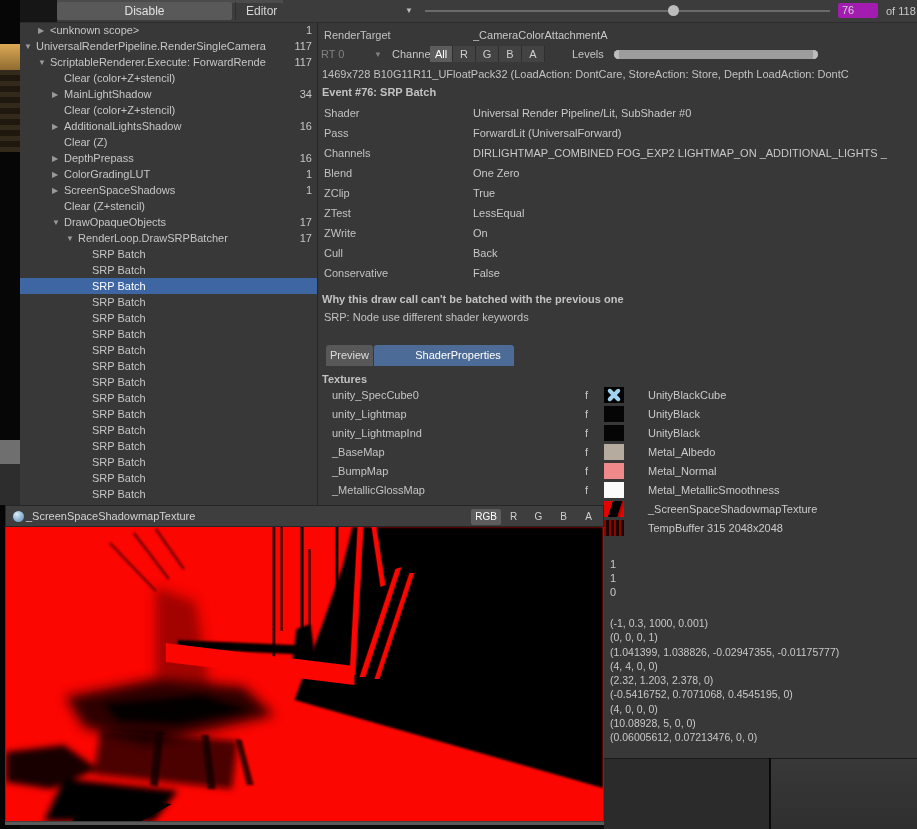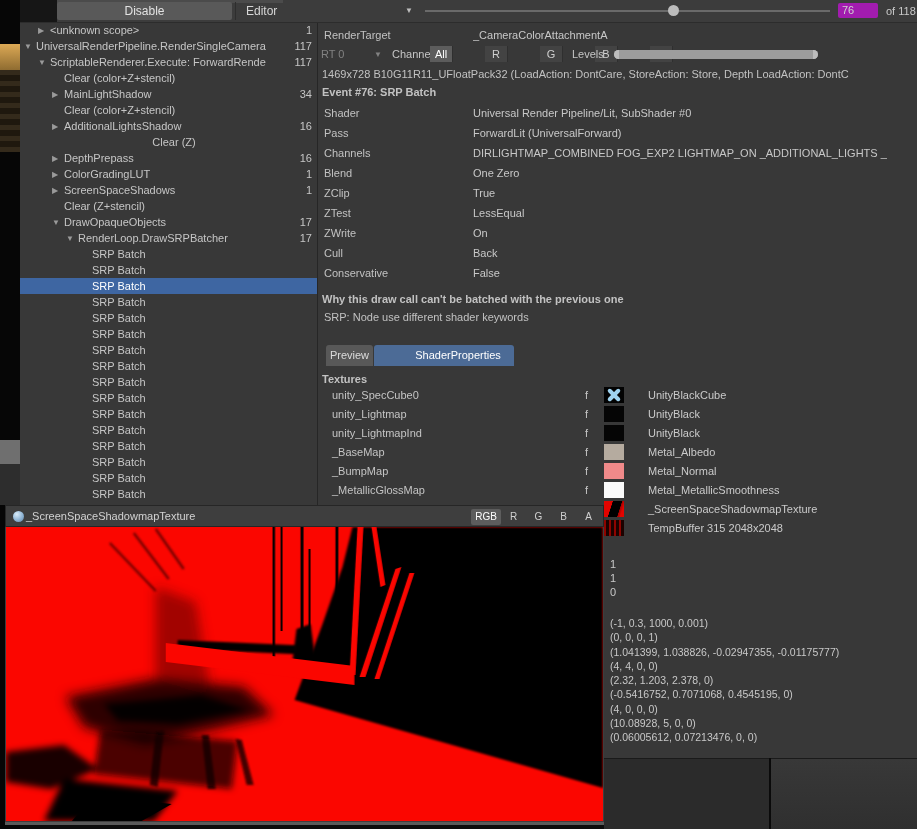--- a/index.html
+++ b/index.html
@@ -45,21 +45,21 @@
   #details{position:absolute;left:298px;top:0;width:599px;height:758px;}
   #details .row{position:absolute;left:0;width:599px;height:15px;line-height:15px;white-space:nowrap;overflow:hidden;}
   .lab{position:absolute;left:6px;color:#c2c2c2;}
   .val{position:absolute;left:155px;right:0;overflow:hidden;white-space:nowrap;color:#c8c8c8;}
   .bold{font-weight:bold;color:#e6e6e6;}
   #rt-row{top:28px;}
   #ch-row{position:absolute;top:46px;left:0;width:599px;height:17px;}
   #rt0{position:absolute;left:3px;color:#828282;line-height:17px;}
   #rt0-arr{position:absolute;left:56px;top:0;color:#828282;font-size:8px;line-height:17px;}
   #ch-label{position:absolute;left:74px;line-height:17px;}
-  .seg{position:absolute;top:0;height:16px;display:flex;gap:32px;}
+  .seg{position:absolute;top:0;height:16px;display:flex;}
   #ch-seg{left:112px;}
   .seg .cell{width:22px;height:16px;line-height:16px;text-align:center;background:#434343;border-right:1px solid #2f2f2f;color:#cfcfcf;}
   .seg .cell.on{background:#5c5c5c;color:#fff;}
   #lv-label{position:absolute;left:254px;line-height:17px;}
   #lv-slider{position:absolute;left:296px;top:4px;width:204px;height:9px;background:#9d9d9d;border-radius:5px;}
   #lv-slider .cap-l,#lv-slider .cap-r{position:absolute;top:0;width:5px;height:9px;background:#bdbdbd;}
   #lv-slider .cap-l{left:0;border-radius:5px 0 0 5px;}
   #lv-slider .cap-r{right:0;border-radius:0 5px 5px 0;}
   #info-line{top:67px;}
   #event-title{top:85px;}
@@ -169,21 +169,21 @@
         <div class="trow" style="padding-left: 32px;">
           <span class="tarrow"></span>
           <span class="tlabel">Clear (color+Z+stencil)</span>
           <span class="tcount"></span>
         </div>
         <div class="trow" style="padding-left: 32px;">
           <span class="tarrow">▶</span>
           <span class="tlabel">AdditionalLightsShadow</span>
           <span class="tcount">16</span>
         </div>
-        <div class="trow" style="padding-left: 32px; text-align: center;">
+        <div class="trow" style="padding-left: 32px;">
           <span class="tarrow"></span>
           <span class="tlabel">Clear (Z)</span>
           <span class="tcount"></span>
         </div>
         <div class="trow" style="padding-left: 32px;">
           <span class="tarrow">▶</span>
           <span class="tlabel">DepthPrepass</span>
           <span class="tcount">16</span>
         </div>
         <div class="trow" style="padding-left: 32px;">

